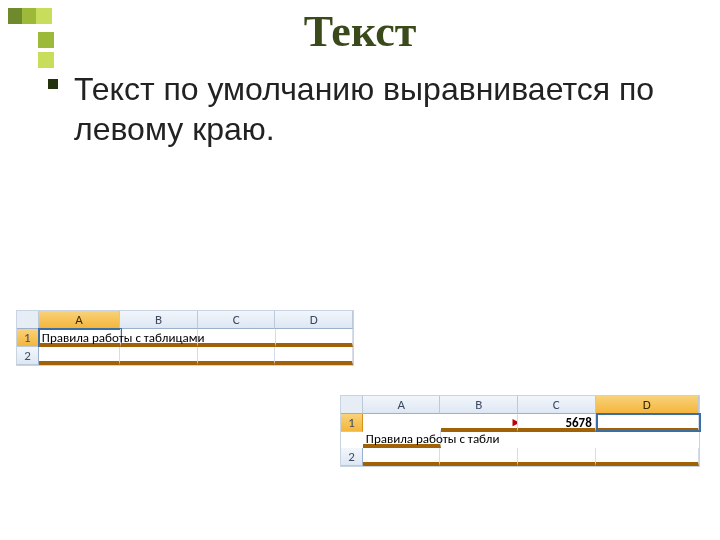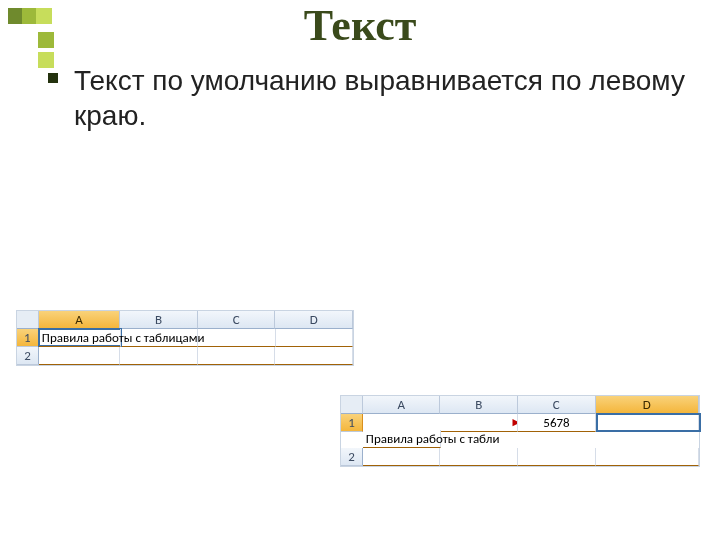--- a/index.html
+++ b/index.html
@@ -24,41 +24,42 @@
   }
   .g1 { background: #6f8a2d; }
   .g2 { background: #9db93a; }
   .g3 { background: #c7dd5b; }
   .d2 { position: absolute; top: 24px; left: 30px; }
   .title {
     text-align: center;
     font-size: 44px;
     color: #3a4a1b;
     font-family: "Times New Roman", serif;
+    margin-top: 6px;
     margin-bottom: 12px;
   }
   .bullets {
     margin-left: 48px;
     margin-right: 30px;
   }
   .bullet {
     display: flex;
     align-items: flex-start;
     margin-bottom: 2px;
   }
   .bullet .sq {
     width: 10px;
     height: 10px;
     background: #24320e;
     flex: 0 0 10px;
     margin-top: 10px;
     margin-right: 16px;
   }
   .bullet p {
-    font-size: 28px;
+    font-size: 32px;
     color: #222;
     line-height: 1.25;
     font-family: Arial, sans-serif;
   }
   .sheet {
     position: absolute;
     border: 1px solid #c9d4e2;
     background: #fff;
     font-family: Calibri, Arial, sans-serif;
     font-size: 13px;
@@ -94,28 +95,28 @@
     color: #3b4a61;
     line-height: 18px;
   }
   .rowh.sel {
     background: linear-gradient(#f9d27a,#f4b63c);
     border-right: 1px solid #d98f1e;
   }
   .cell {
     height: 18px;
     border-right: 1px solid #d6dde8;
-    border-bottom: 1px solid #a16207;
+    border-bottom: 4px solid #a16207;
     line-height: 18px;
     padding: 0 3px;
     white-space: nowrap;
     overflow: visible;
     color: #000;
   }
-  .cell.rt { text-align: center; }
+  .cell.rt { text-align: right; font-weight: bold; }
   .cell.clip { overflow: hidden; }
   .activecell {
     position: absolute;
     border: 2px solid #3a6ea5;
     pointer-events: none;
   }
 
   
   #sheet1 { top: 310px; left: 16px; width: 338px; }
   #s1cA{width:82px;} #s1cB{width:78px;} #s1cC{width:78px;} #s1cD{width:78px;}

